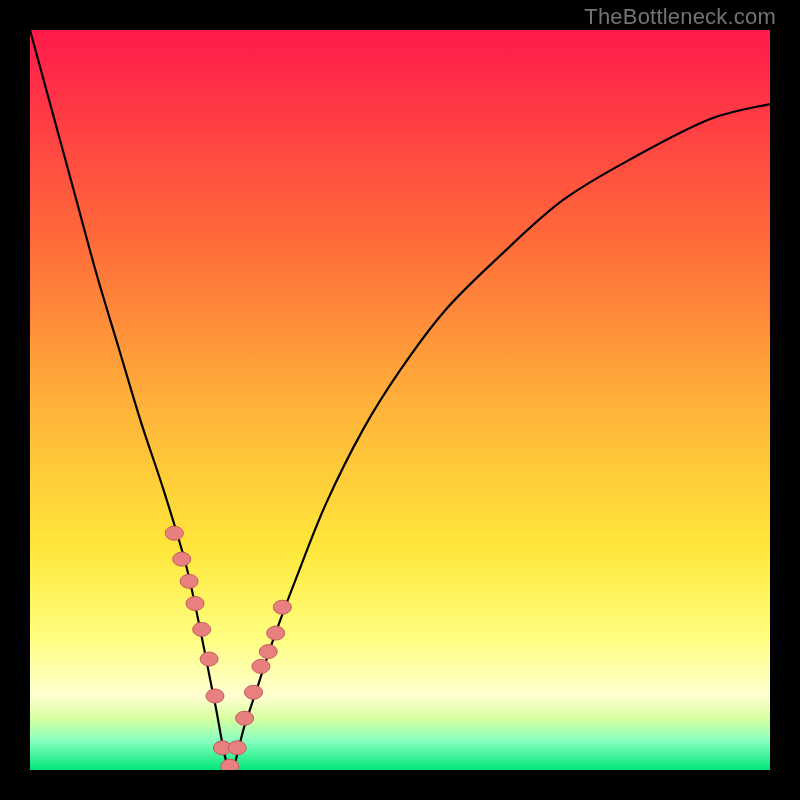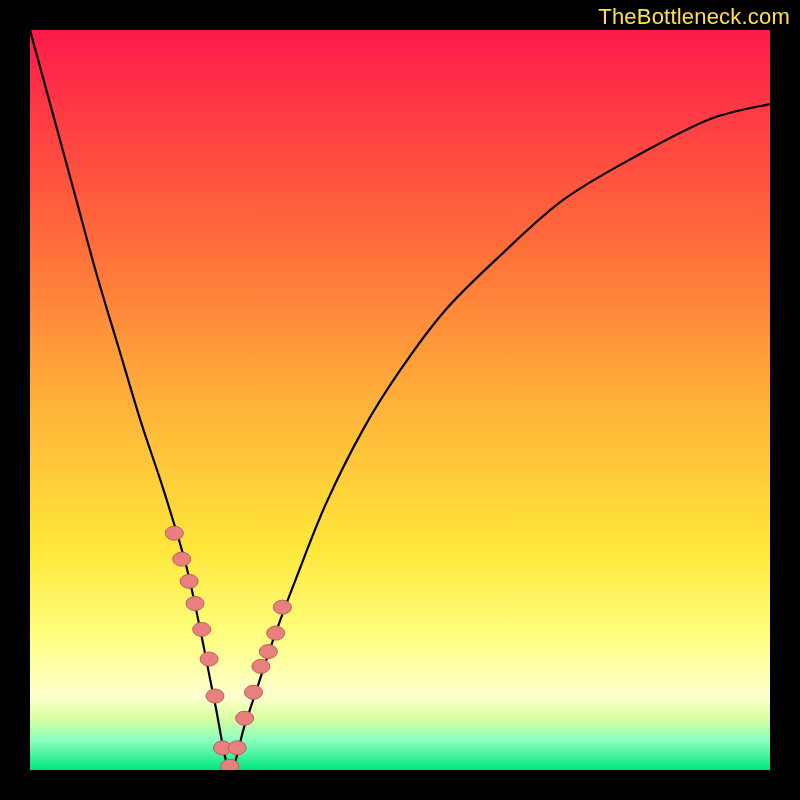--- a/index.html
+++ b/index.html
@@ -33,24 +33,24 @@
   }
   svg.curve-layer {
     position: absolute;
     top: 0; left: 0;
     width: 740px;
     height: 740px;
   }
   .watermark {
     position: absolute;
     top: 4px;
-    right: 10px;
+    right: 24px;
     font-size: 22px;
     font-weight: 500;
-    color: #fde047;
+    color: #737373;
     letter-spacing: 0.2px;
   }
 </style>
 </head>
 <body>
 
 <div class="frame">
   <div class="watermark">TheBottleneck.com</div>
   <div class="plot">
     <svg class="curve-layer" viewBox="0 0 740 740" preserveAspectRatio="none">

